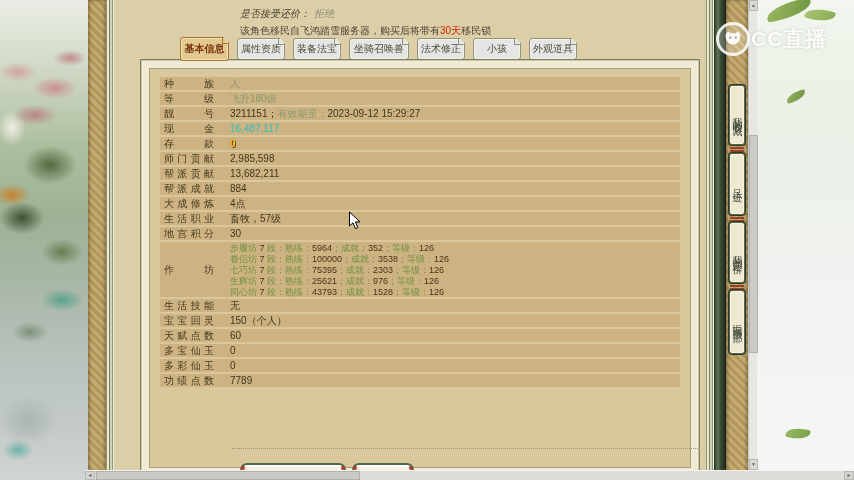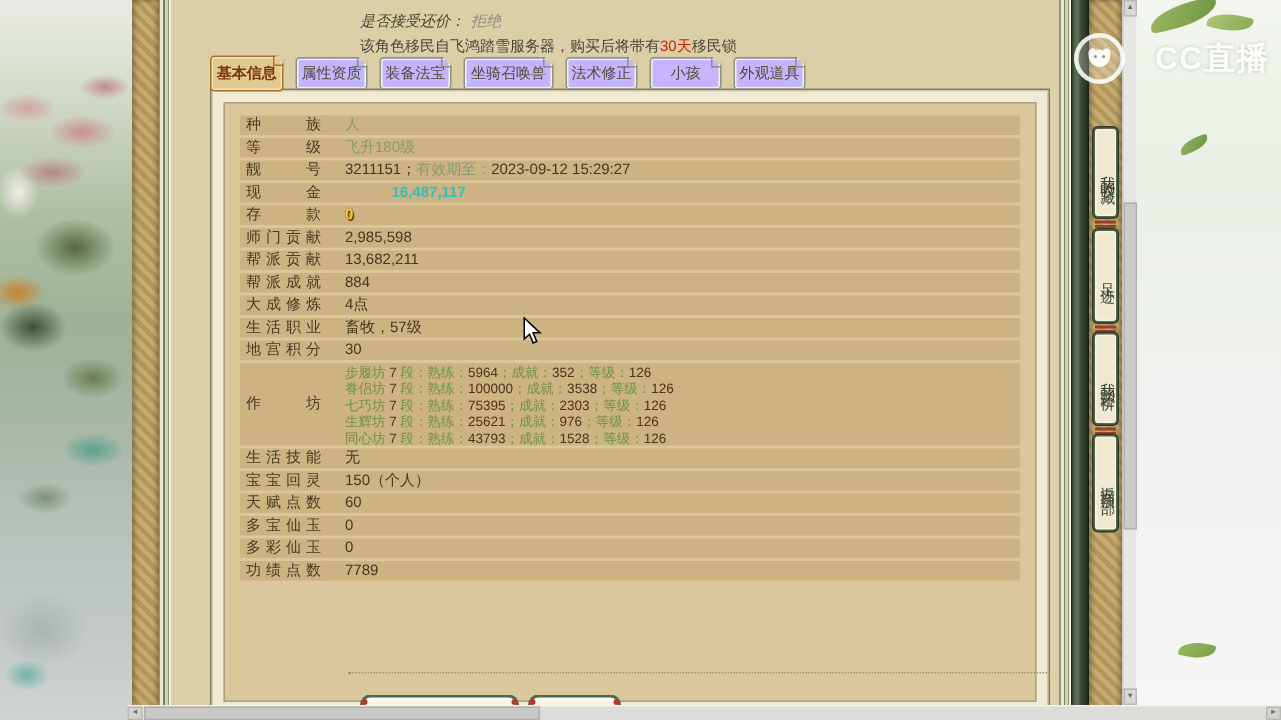--- a/index.html
+++ b/index.html
@@ -37,45 +37,45 @@
 
   
   .mid{position:absolute;left:114px;top:0;width:600px;height:480px;background:#dccfa7;}
   .notice{position:absolute;left:126px;font-size:10px;color:#4a4436;white-space:nowrap;}
   .notice1{top:7px;font-style:italic;} .notice2{top:24px;}
   .neg-value{color:#8c8c78;margin-left:4px;}
   .hl-red{color:#cc2200;}
 
   
   .tabs{position:absolute;left:26px;top:38px;display:flex;}
-  .tab{position:relative;width:46px;height:20px;margin-right:8px;background:#c4b5fd;
+  .tab{position:relative;width:46px;height:20px;margin-right:8px;background:#e5e5e5;
     border:1px solid #8a9480;border-radius:3px;box-shadow:inset 0 0 0 1px #f7f2e0;
     display:flex;align-items:center;justify-content:center;font-size:10px;color:#4c4c38;cursor:pointer;}
   .tab:nth-child(1){width:47px;}
   .tab:nth-child(4){width:58px;}
   .tab::after{content:"";position:absolute;top:-1px;right:-1px;width:6px;height:6px;
     background:linear-gradient(225deg,#dccfa7 48%,rgba(0,0,0,0) 50%);
     border-left:1px solid #8a9480;border-bottom:1px solid #8a9480;}
   .tab.active{background:#e2c98f;border-color:#a8732a;color:#7a3410;font-weight:bold;
-    height:22px;margin-top:-1px;box-shadow:inset 0 0 0 1px #f3e3b8;z-index:5;}
+    height:22px;margin-top:-1px;box-shadow:inset 0 0 0 1px #f3e3b8;z-index:5;margin-left:40px;}
   .tab.active::after{border-left-color:#a8732a;border-bottom-color:#a8732a;}
 
   
   .panel{position:absolute;left:26px;top:59px;width:560px;height:418px;box-sizing:border-box;
     border:1px solid #77805f;background:#f1ead5;box-shadow:inset 0 0 0 1px #cfc7aa;}
   .panel-inner{position:absolute;left:8px;top:8px;right:8px;bottom:8px;
     border:1px solid #a89e80;background:#dac79c;padding:8px 10px;box-sizing:border-box;overflow:hidden;}
   .info-row{position:relative;background:#cdb282;height:13px;margin-bottom:2px;
     display:flex;align-items:center;font-size:10px;line-height:13px;white-space:nowrap;}
   .info-row.tall{height:55px;align-items:center;}
   .row-label{flex:none;width:50px;margin-left:4px;color:#463a20;
     text-align:justify;text-align-last:justify;}
   .row-values{margin-left:16px;}
   .v-dark{color:#42371f;} .v-green{color:#8a9a6e;}
-  .v-cyan{color:#36bdbd;font-weight:bold;margin-left:31px;}
+  .v-cyan{color:#36bdbd;font-weight:normal;}
   .v-gold{color:#ffc637;font-weight:bold;text-shadow:1px 1px 0 #6b4a10,0 0 1px #6b4a10;}
   .ws-lines{margin-left:16px;font-size:9px;line-height:11px;padding-top:1px;}
   .ws-g{color:#6e9242;} .ws-d{color:#4a3418;}
 
   
   .dotted{position:absolute;left:118px;top:448px;width:468px;border-top:1px dotted #a2947a;}
   .btn-cut{position:absolute;top:463px;height:10px;box-sizing:border-box;background:#f7f3e1;
     border:2px solid #4c6b4c;border-bottom:none;border-radius:7px 7px 0 0;
     box-shadow:inset 0 2px 0 #ffffff;cursor:pointer;}
   .btn-cut::before,.btn-cut::after{content:"";position:absolute;top:1px;width:4px;height:4px;
@@ -116,21 +116,21 @@
   .hscroll{position:absolute;left:85px;top:470px;width:769px;height:10px;background:#dcdcd9;
     border-top:1px solid #f2f2f0;box-sizing:border-box;z-index:20;}
   .hs-btn{position:absolute;top:0;width:10px;height:9px;background:#d2d2cf;
     border:1px solid #b8b8b4;box-sizing:border-box;font-size:5px;line-height:7px;
     text-align:center;color:#666;cursor:pointer;}
   .hs-left{left:0;} .hs-right{right:0;}
   .hs-thumb{position:absolute;left:11px;top:0;width:264px;height:9px;background:#c9c9c5;
     border:1px solid #b0b0ac;box-sizing:border-box;cursor:pointer;}
 
   
-  .cc-logo{position:absolute;left:716px;top:22px;display:flex;align-items:center;gap:20px;
+  .cc-logo{position:absolute;left:716px;top:22px;display:flex;align-items:center;gap:1px;
     z-index:30;pointer-events:none;}
   .cc-circle{width:34px;height:34px;border-radius:50%;border:3px solid rgba(255,255,255,.85);
     background:rgba(250,250,248,.25);box-sizing:border-box;display:flex;align-items:center;justify-content:center;}
   .cc-text{font-size:21px;font-weight:bold;color:rgba(255,255,255,.92);letter-spacing:1px;
     text-shadow:0 0 3px rgba(120,130,110,.35);}
 
   
   .cursor{position:absolute;left:348px;top:211px;z-index:40;pointer-events:none;}
 </style>
 </head>

